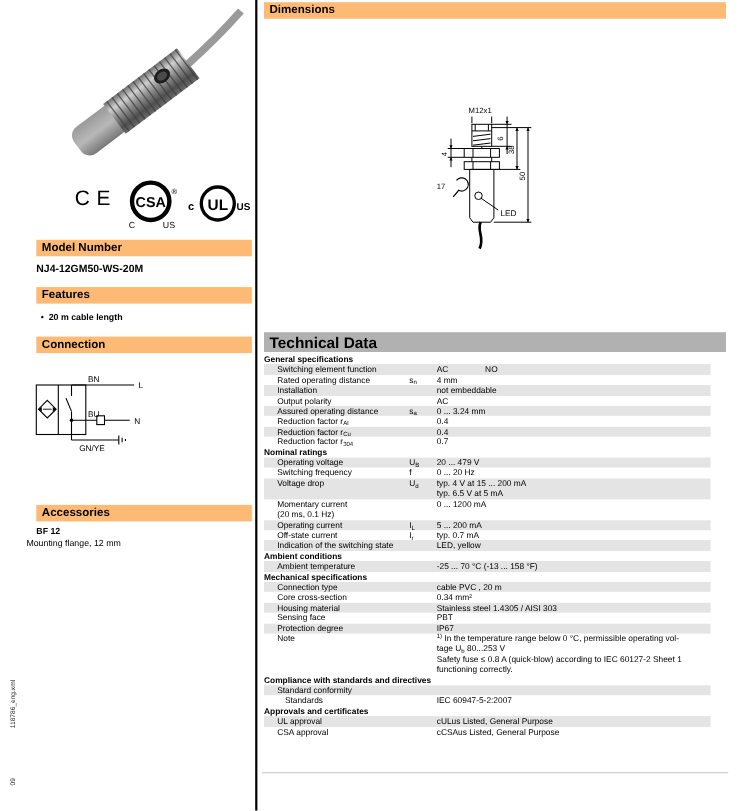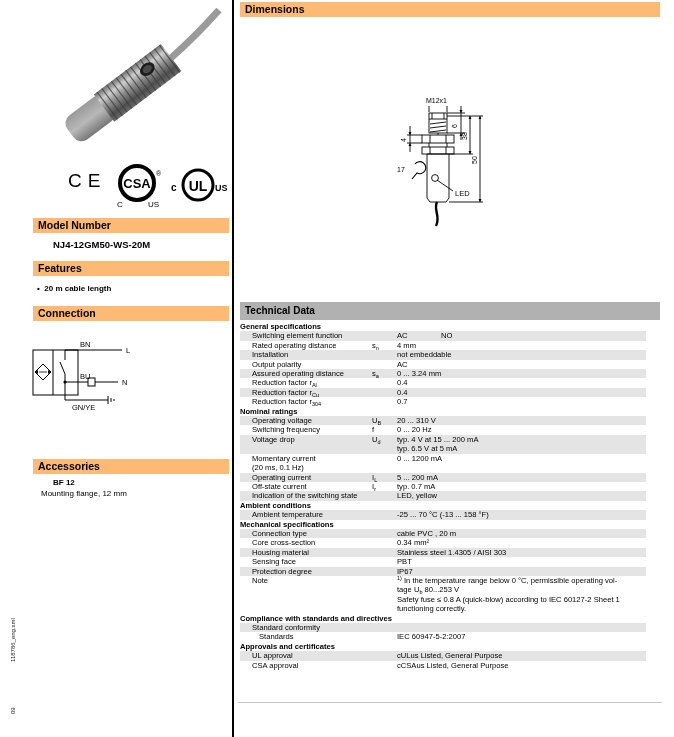--- a/index.html
+++ b/index.html
@@ -7,24 +7,24 @@
     width:674px;height:737px;background:#ffffff;position:relative;overflow:hidden;
     font-family:"Liberation Sans",sans-serif;color:#000;
   }
   .abs{position:absolute;}
   
   .vdivider{left:232px;top:0;width:2px;height:737px;background:#000;}
   
   .side-text{font-size:6px;color:#222;transform:rotate(-90deg);transform-origin:left top;white-space:nowrap;}
   
   .bar{background:#fdba74;font-weight:bold;font-size:10.5px;line-height:15px;padding-left:5px;box-sizing:border-box;}
-  .bar-lg{background:#b1b1b1;font-weight:bold;font-size:10px;line-height:18px;padding-left:5px;box-sizing:border-box;}
+  .bar-lg{background:#b1b1b1;font-weight:bold;font-size:14px;line-height:18px;padding-left:5px;box-sizing:border-box;}
   .left-col-bar{left:33px;width:196px;}
   .right-col-bar{left:240px;width:420px;}
-  .bold-sm{font-weight:bold;font-size:9.5px;margin-left:20px;}
+  .bold-sm{font-weight:bold;font-size:9.5px;}
   .plain-sm{font-size:8px;}
   
   .ttable{left:240px;top:322px;width:406px;font-size:7.6px;line-height:9.4px;}
   .sec-title{font-weight:bold;}
   .trow{display:flex;align-items:flex-start;}
   .trow.shade{background:#e4e4e4;}
   .trow .lbl{width:132px;padding-left:12px;box-sizing:border-box;flex-shrink:0;}
   .trow .lbl2{padding-left:19px;}
   .trow .sym{width:25px;flex-shrink:0;}
   .trow .val{flex:1;}
@@ -133,21 +133,21 @@
   <circle cx="35" cy="44" r="1.6" fill="#000"></circle>
   <text x="50" y="9" font-size="7.5">BN</text>
   <text x="50" y="41" font-size="7.5">BU</text>
   <text x="42" y="72" font-size="7.5">GN/YE</text>
   <text x="96" y="15" font-size="7.5">L</text>
   <text x="92" y="47" font-size="7.5">N</text>
 </svg>
 
 <div class="abs bar left-col-bar" style="top:459px;">Accessories</div>
 <div class="abs bold-sm" style="left:33px;top:478px;font-size:8px;">BF 12</div>
-<div class="abs plain-sm" style="left:41px;top:489px;">Mounting flange, 12 mm</div>
+<div class="abs plain-sm" style="left:24px;top:489px;">Mounting flange, 12 mm</div>
 
 <div class="abs bar right-col-bar" style="top:2px;">Dimensions</div>
 
 <svg class="abs" style="left:393px;top:88px;" width="175" height="170" viewBox="0 0 175 170">
   <g stroke="#000" stroke-width="0.9" fill="none">
 
     <rect x="36" y="25" width="18" height="20"></rect>
     <line x1="36" y1="31" x2="54" y2="31"></line>
     <line x1="39" y1="25" x2="39" y2="31"></line>
       <line x1="51" y1="25" x2="51" y2="31"></line>
@@ -249,21 +249,21 @@
   <div class="trow">
     <span class="lbl"><span>Reduction factor r</span><sub>304</sub></span>
     <span class="sym"></span>
       <span class="val">0.7</span>
   </div>
 
   <div class="sec-title">Nominal ratings</div>
   <div class="trow shade">
     <span class="lbl">Operating voltage</span>
     <span class="sym"><span>U</span><sub>B</sub></span>
-    <span class="val">20 ... 310 V</span>
+    <span class="val">20 ... 479 V</span>
   </div>
   <div class="trow">
     <span class="lbl">Switching frequency</span>
     <span class="sym">f</span>
     <span class="val">0 ... 20 Hz</span>
   </div>
   <div class="trow shade">
     <span class="lbl">Voltage drop</span>
     <span class="sym"><span>U</span><sub>d</sub></span>
     <span class="val">

